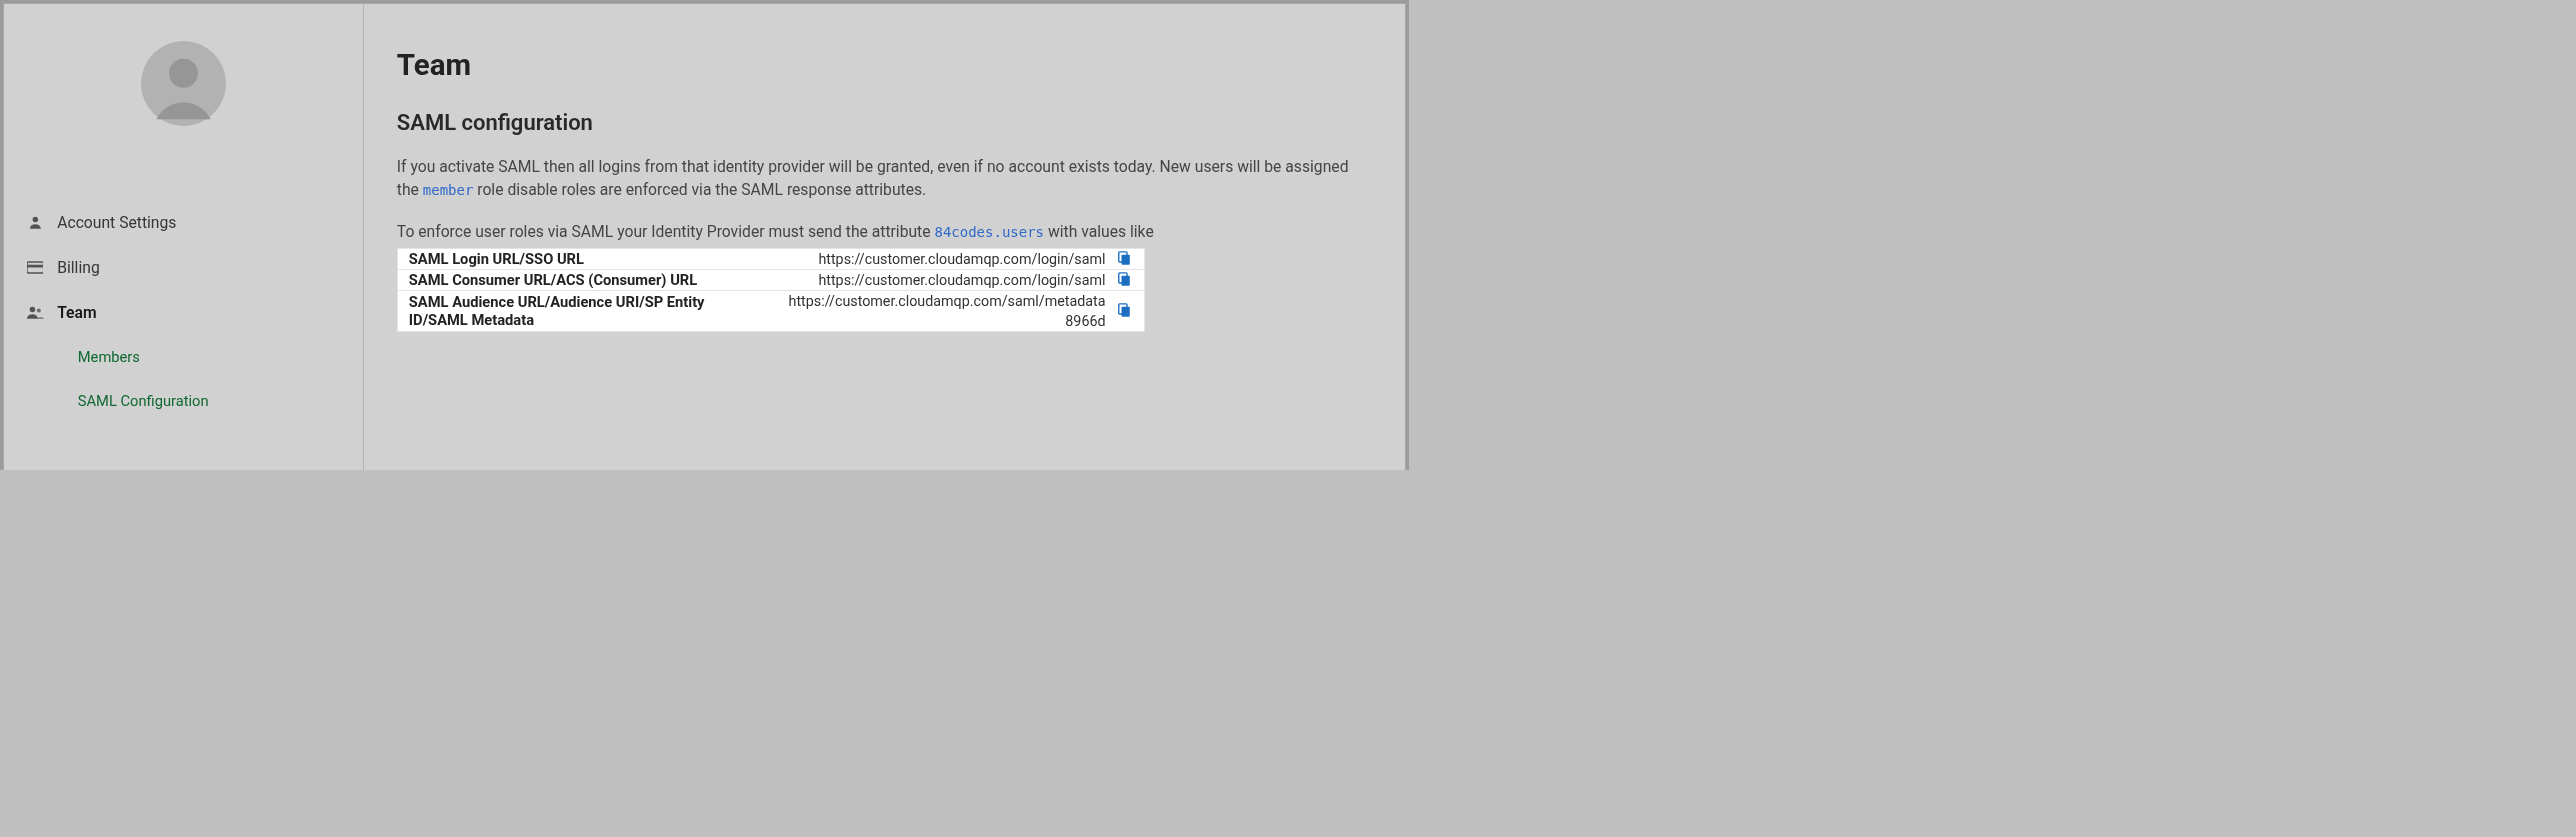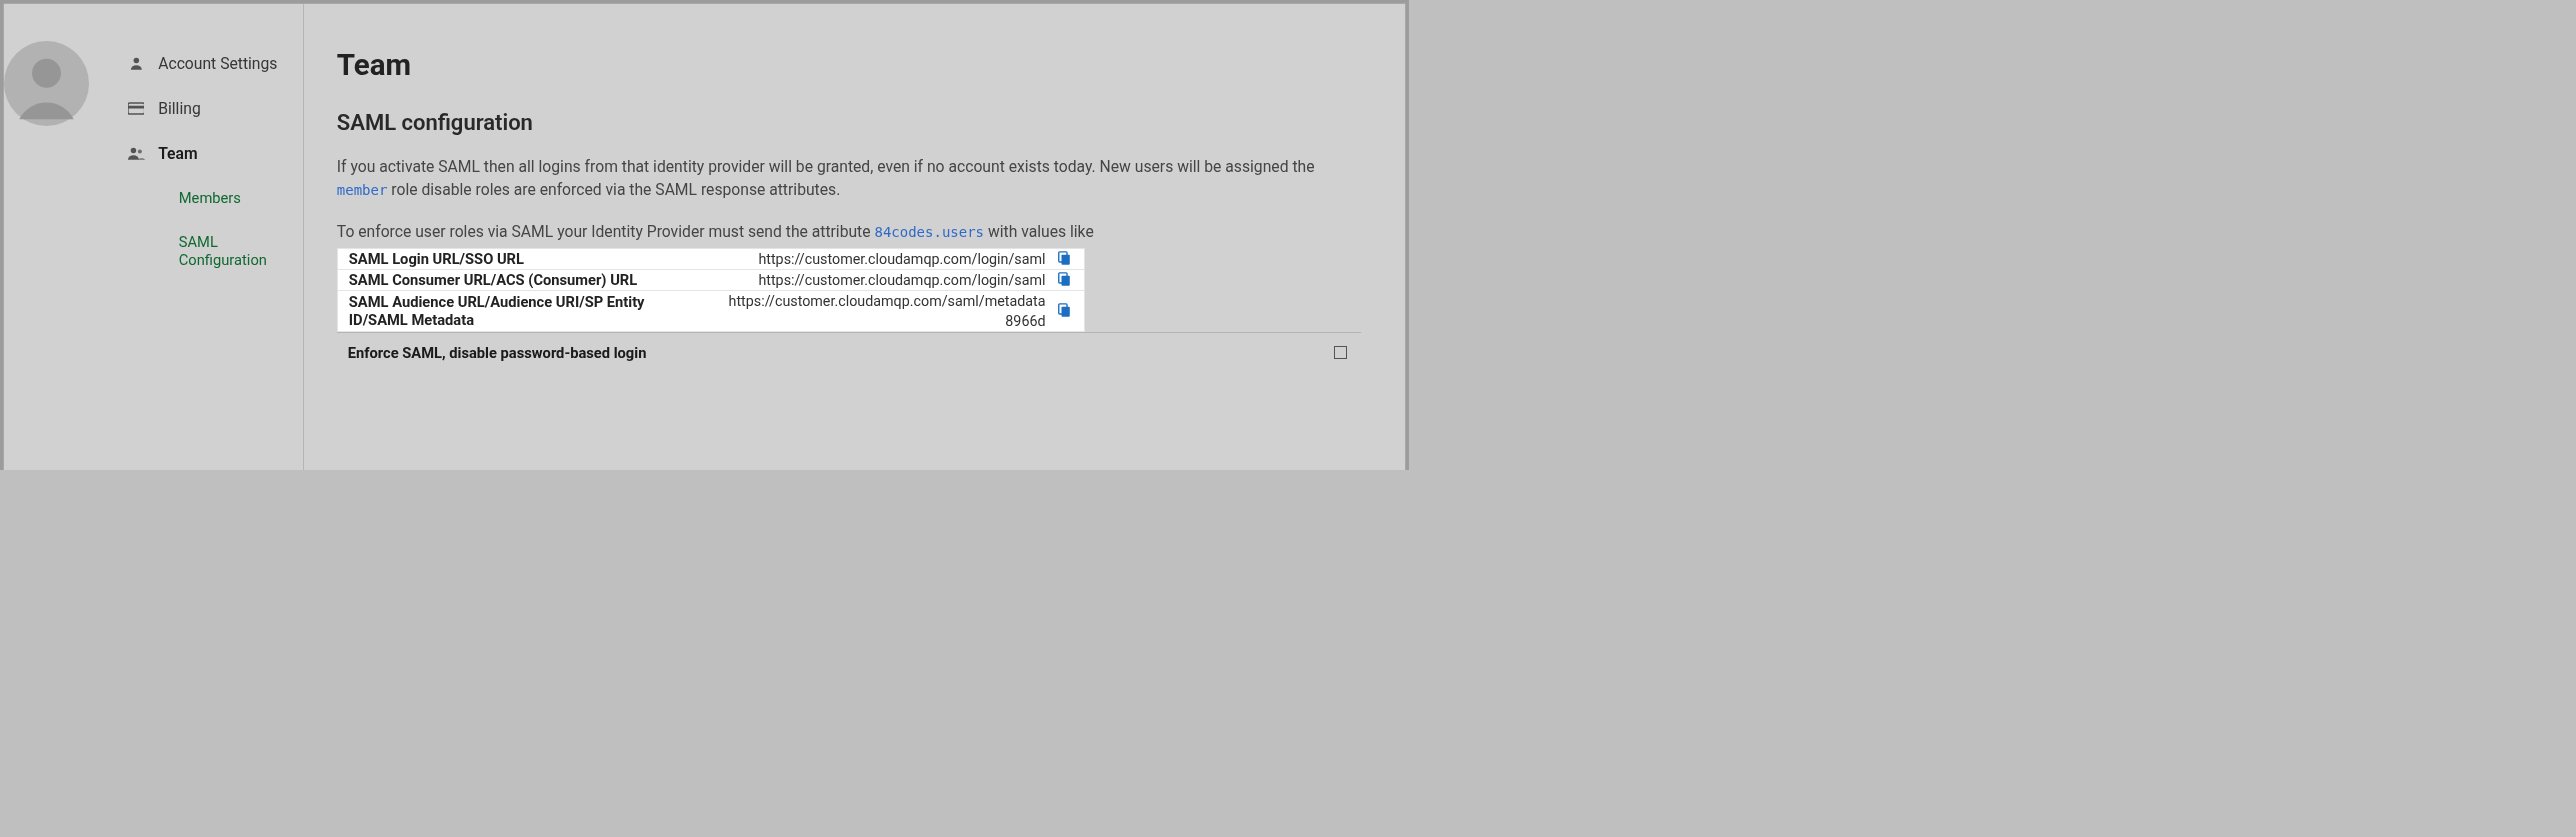--- a/index.html
+++ b/index.html
@@ -28,26 +28,25 @@
     left: 2.8px;
     right: 2.8px;
     bottom: 0;
     background: #fff;
     border: 0.9px solid #ccc;
     border-bottom: none;
     display: flex;
     overflow: hidden;
   }
   .sidebar {
-    width: 300px;
+    width: 360px;
     border-right: 0.9px solid #ddd;
     display: flex;
-    flex-direction: row;
+    flex-direction: column;
     padding-top: 37px;
-    gap: 16px;
   }
   .avatar-wrap {
     display: flex;
     justify-content: center;
     margin-bottom: 74px;
   }
   .avatar {
     width: 85px;
     height: 85px;
   }
@@ -271,21 +270,17 @@
             <span class="copy-btn">
               <svg viewBox="0 0 16 16" fill="currentColor">
                   <rect x="3" y="1" width="9" height="11" rx="1" fill="none" stroke="currentColor" stroke-width="1.5"></rect>
                   <rect x="6" y="4" width="9" height="11" rx="1" fill="currentColor"></rect>
                 </svg>
             </span>
           </div>
         </div>
       </div>
 
-      <div class="enforce-row">
-        <span>Enforce SAML, disable password-based login</span>
-        <span class="checkbox"></span>
-      </div>
     </main>
   </div>
   <div class="overlay"></div>
 </div>
 
 
 </body></html>

